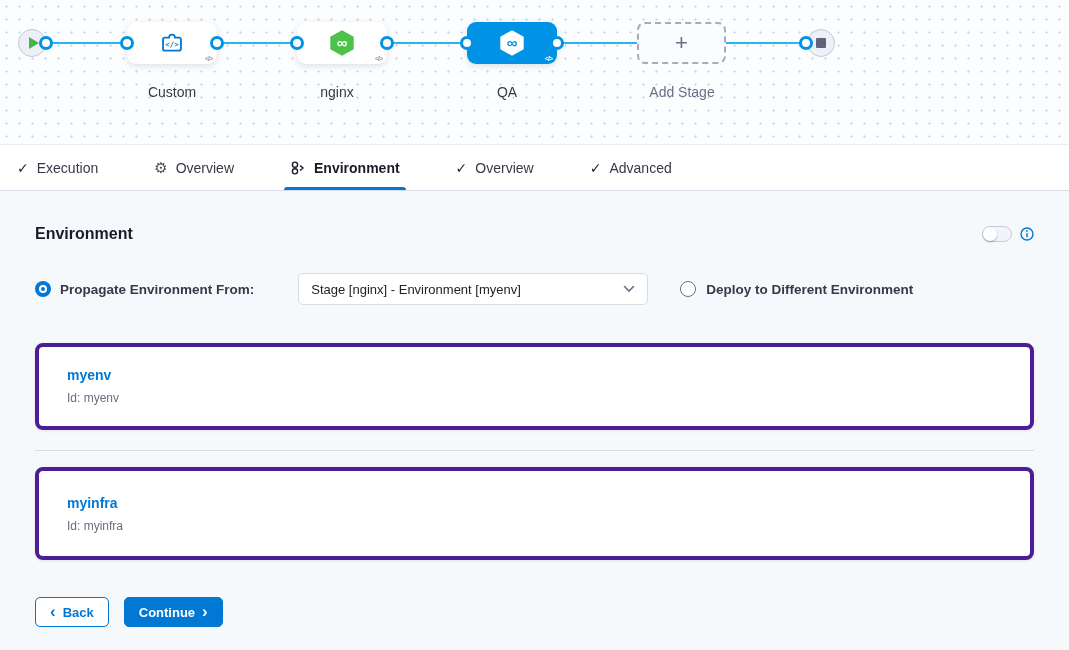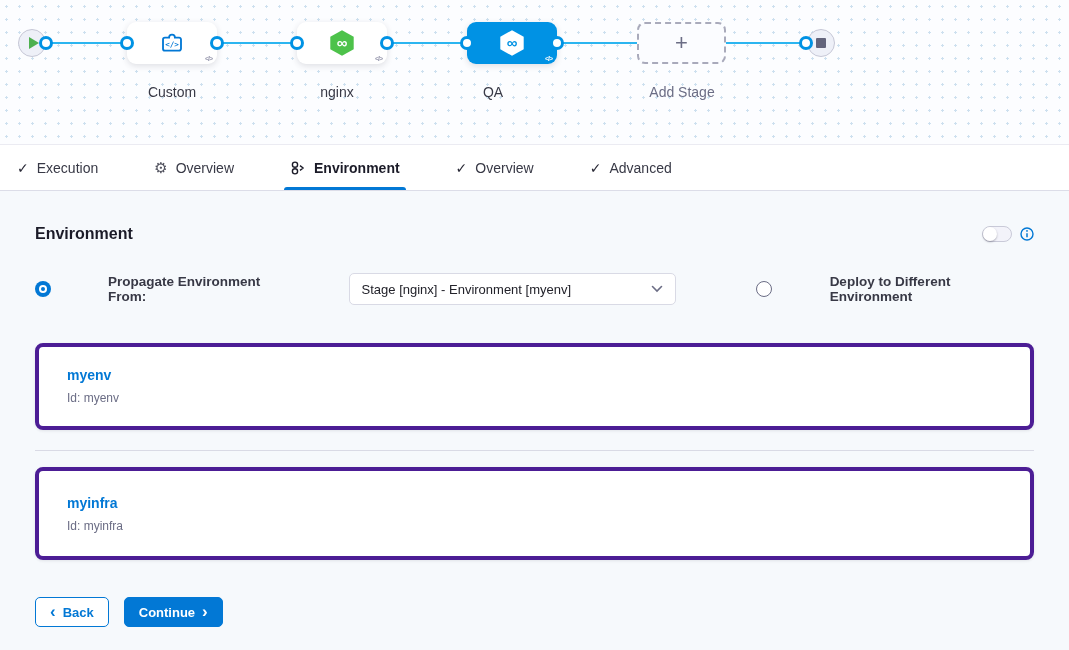--- a/index.html
+++ b/index.html
@@ -58,32 +58,32 @@
   .content { padding:34px 35px 0; }
   .head-row { display:flex; align-items:center; justify-content:space-between; }
   .h2 { font-size:16px; font-weight:700; color:#1b1b28; }
   .toggle-wrap { display:flex; align-items:center; gap:8px; }
   .toggle { width:30px; height:16px; border-radius:9px; background:#f3f3fa;
     border:1px solid #c9cad8; position:relative; cursor:pointer; }
   .knob { position:absolute; left:0px; top:0px; width:14px; height:14px; border-radius:50%;
     background:#ffffff; box-shadow:0 1px 2px rgba(40,41,61,.35); }
   .toggle-label { font-size:12.5px; color:#404254; }
 
-  .radio-row { display:flex; align-items:center; margin-top:30px;gap:48px; }
+  .radio-row { display:flex; align-items:center; margin-top:30px; }
   .radio { width:16px; height:16px; border-radius:50%; flex:none; cursor:pointer; }
   .radio.on { background:#0278d5; display:flex; align-items:center; justify-content:center; }
   .radio.on .ring { width:8px; height:8px; border-radius:50%; background:#ffffff;
     display:flex; align-items:center; justify-content:center; }
   .radio.on .dot { width:4px; height:4px; border-radius:50%; background:#0278d5; }
   .radio.off { background:#ffffff; border:1.5px solid #6b6d85; }
   .radio-label { font-size:13.5px; font-weight:700; color:#383946; margin:0 12px 0 9px; }
   .radio-label.second { margin-left:10px; }
   .dropdown { width:350px; height:32px; background:#ffffff; border:1px solid #d9dae5;
     border-radius:5px; display:flex; align-items:center; justify-content:space-between;
-    padding:0 12px; margin-right:32px; cursor:pointer; }
+    padding:0 12px; margin-right:32px; cursor:pointer;margin-left:32px; }
   .dropdown .val { font-size:13px; color:#22222a; }
 
   .card { margin-top:38px; background:#ffffff; border-radius:8px;
     box-shadow:0 1px 3px rgba(40,41,61,.10); border:4px solid #4c1d95;
     padding:19px 28px 21px; }
   .card .name { font-size:14px; font-weight:700; color:#0278d5; cursor:pointer; display:inline-block; }
   .card .sub { font-size:12px; color:#6b6d85; margin-top:7px; }
   .divider { height:1px; background:#d9dae5; margin-top:20px; }
   .infra-heading { margin-top:25px; font-size:14px; color:#22222a; }
   .card.infra { margin-top:16px; padding:23px 28px 23px; }
@@ -141,21 +141,21 @@
   <div class="add-box">
     <span class="plus-glyph">+</span>
   </div>
 
   <div class="node-circle" style="left:807px;">
     <div class="stop-sq"></div>
   </div>
 
   <div class="stage-label" style="left:112px;">Custom</div>
   <div class="stage-label" style="left:277px;">nginx</div>
-  <div class="stage-label" style="left:433px;">QA</div>
+  <div class="stage-label" style="left:447px;">QA</div>
   <div class="stage-label muted" style="left:622px;">Add Stage</div>
 </div>
 
 <div class="tabbar">
   <div class="tab">
     <span class="tick">✓</span>
     <span>Execution</span>
   </div>
   <div class="tab">
     <span class="gear">⚙</span>

